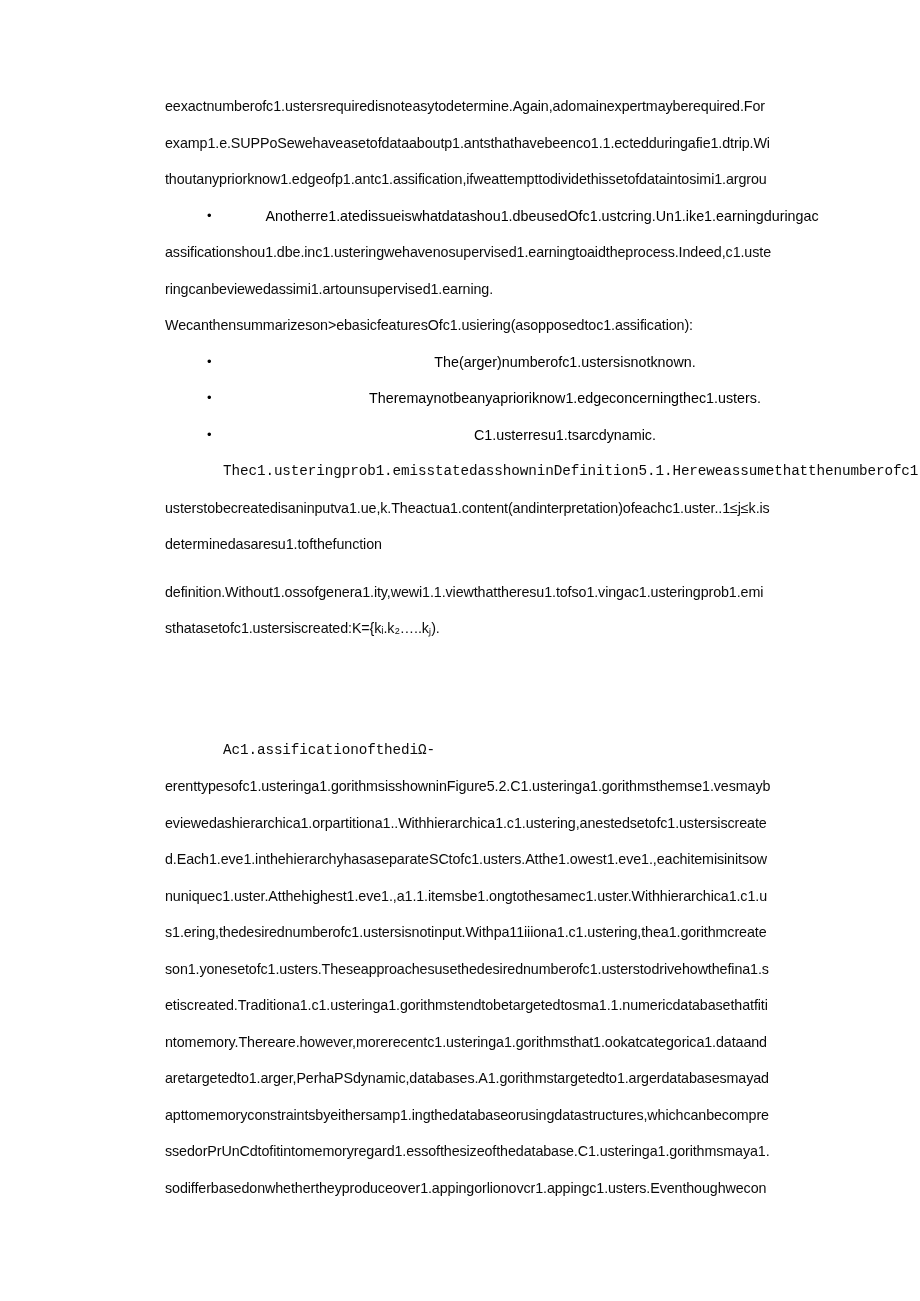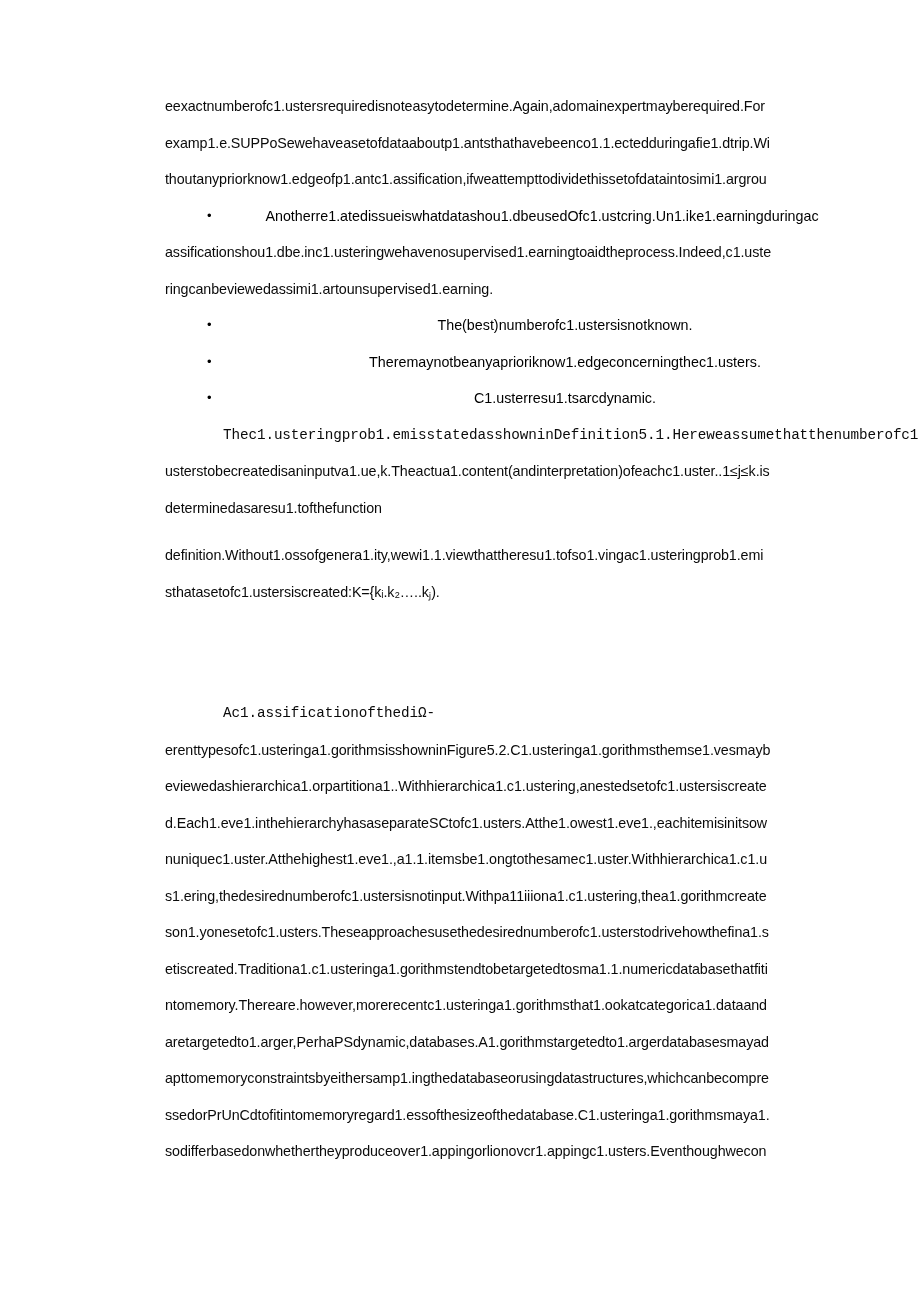--- a/index.html
+++ b/index.html
@@ -89,25 +89,28 @@
 
     <div>
       <div class="bullet-row">
         <span class="bullet-mark">•</span>
         <span class="bullet-text">Anotherre1.atedissueiswhatdatashou1.dbeusedOfc1.ustcring.Un1.ike1.earningduringac</span>
       </div>
       <div class="line">assificationshou1.dbe.inc1.usteringwehavenosupervised1.earningtoaidtheprocess.Indeed,c1.uste</div>
       <div class="line">ringcanbeviewedassimi1.artounsupervised1.earning.</div>
     </div>
 
+    <div>
+      <div class="line">Wecanthensummarizeson&gt;ebasicfeaturesOfc1.usiering(asopposedtoc1.assification):</div>
+    </div>
 
     <div>
       <div class="bullet-row">
         <span class="bullet-mark">•</span>
-        <span class="bullet-text tabbed">The(best)numberofc1.ustersisnotknown.</span>
+        <span class="bullet-text tabbed">The(arger)numberofc1.ustersisnotknown.</span>
       </div>
       <div class="bullet-row">
         <span class="bullet-mark">•</span>
         <span class="bullet-text tabbed">Theremaynotbeanyaprioriknow1.edgeconcerningthec1.usters.</span>
       </div>
       <div class="bullet-row">
         <span class="bullet-mark">•</span>
         <span class="bullet-text tabbed">C1.usterresu1.tsarcdynamic.</span>
       </div>
     </div>

